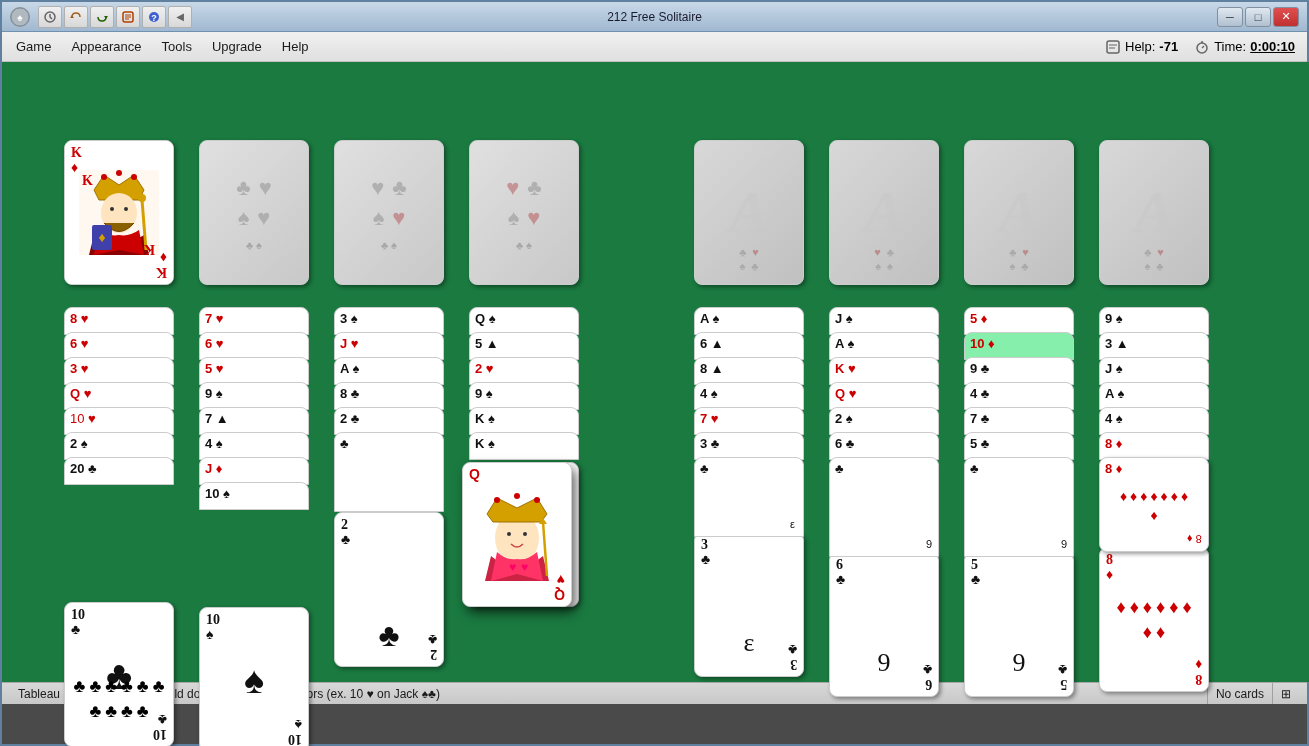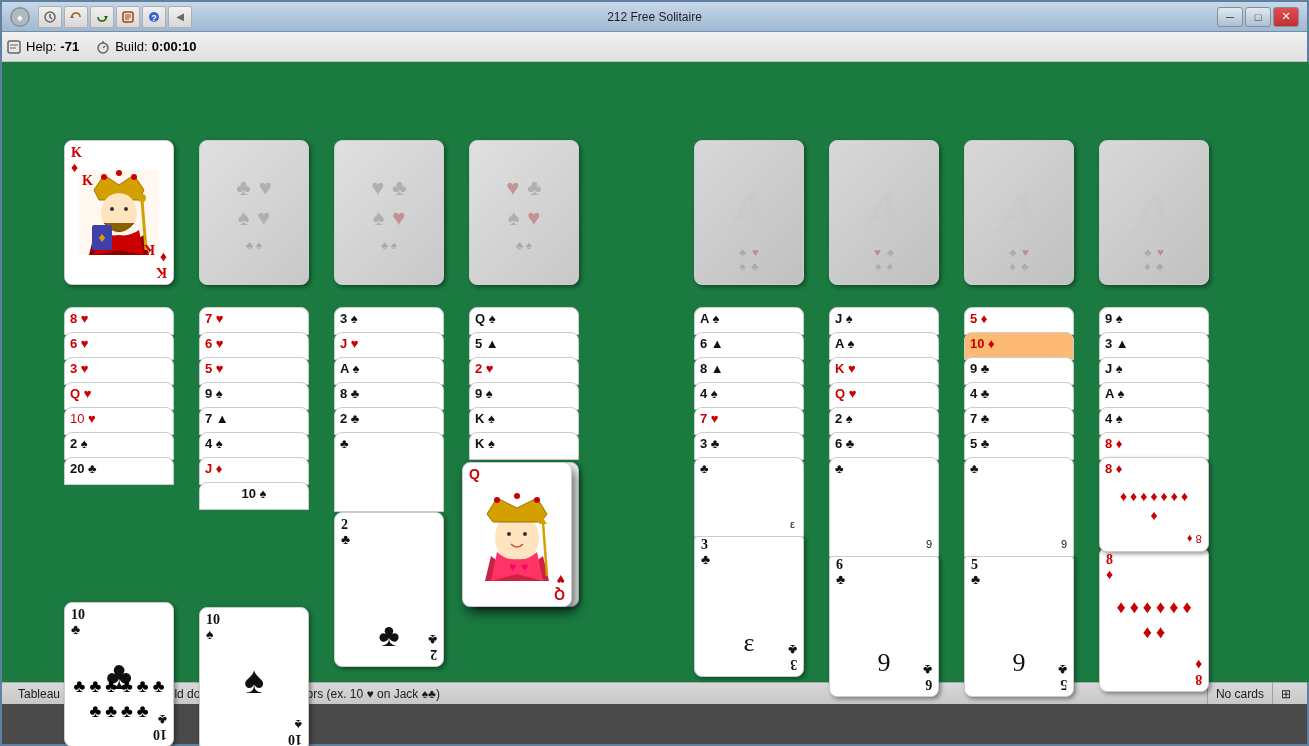--- a/index.html
+++ b/index.html
@@ -250,38 +250,45 @@
     </div>
     <div id="titlebar-title" style="font-size:12px;color:#1a1a2e;position:absolute;left:50%;transform:translateX(-50%);">212 Free Solitaire</div>
     <div id="titlebar-controls">
       <div class="titlebar-btn">─</div>
       <div class="titlebar-btn">□</div>
       <div class="titlebar-btn close-btn">✕</div>
     </div>
   </div>
 
   <div id="topbar">
+    <div id="menu-left">
+      <div class="menu-item">Game</div>
+      <div class="menu-item">Appearance</div>
+      <div class="menu-item">Tools</div>
+      <div class="menu-item">Upgrade</div>
+      <div class="menu-item">Help</div>
+    </div>
     <div id="score-right">
       <div class="score-item">
         <svg width="16" height="16" viewBox="0 0 16 16">
             <rect x="2" y="2" width="12" height="12" rx="2" fill="none" stroke="#666" stroke-width="1.5"></rect>
             <line x1="4" y1="6" x2="12" y2="6" stroke="#666" stroke-width="1"></line>
             <line x1="4" y1="9" x2="10" y2="9" stroke="#666" stroke-width="1"></line>
           </svg>
         <span style="font-size:13px;">Help:</span>
         <span style="font-size:13px;font-weight:bold;">-71</span>
       </div>
       <div class="score-item">
         <svg width="16" height="16" viewBox="0 0 16 16">
             <circle cx="8" cy="9" r="5" fill="none" stroke="#666" stroke-width="1.5"></circle>
             <line x1="8" y1="2" x2="8" y2="4" stroke="#666" stroke-width="1.5"></line>
             <line x1="8" y1="9" x2="10" y2="7" stroke="#666" stroke-width="1.2"></line>
           </svg>
-        <span style="font-size:13px;">Build:</span>
-        <span style="font-size:13px;font-weight:bold;">0:00:10</span>
+        <span style="font-size:13px;">Time:</span>
+        <span style="font-size:13px;font-weight:bold;text-decoration:underline;">0:00:10</span>
       </div>
     </div>
   </div>
 
   <div id="gamearea" style="position:relative;width:1309px;height:620px;background:#1a7a40;">
 
     <div class="card" style="left:62px;top:78px;">
       <div class="card-face">
         <div class="card-rank-suit-tl red">K<br>♦</div>
         <div style="position:absolute;top:24px;left:6px;right:6px;bottom:24px;display:flex;align-items:center;justify-content:center;">
@@ -484,21 +491,21 @@
     </div>
     <div style="position:absolute;left:197px;top:345px;width:110px;height:28px;background:white;border-radius:8px 8px 0 0;border:1px solid #ccc;z-index:5;">
       <div style="font-size:13px;font-weight:bold;color:#111;padding:3px 5px;">7 ▲</div>
     </div>
     <div style="position:absolute;left:197px;top:370px;width:110px;height:28px;background:white;border-radius:8px 8px 0 0;border:1px solid #ccc;z-index:6;">
       <div style="font-size:13px;font-weight:bold;color:#111;padding:3px 5px;">4 ♠</div>
     </div>
     <div style="position:absolute;left:197px;top:395px;width:110px;height:28px;background:white;border-radius:8px 8px 0 0;border:1px solid #ccc;z-index:7;">
       <div style="font-size:13px;font-weight:bold;color:#cc0000;padding:3px 5px;">J ♦</div>
     </div>
-    <div style="position:absolute;left:197px;top:420px;width:110px;height:28px;background:white;border-radius:8px 8px 0 0;border:1px solid #ccc;z-index:8;text-align:center;">
+    <div style="position:absolute;left:197px;top:420px;width:110px;height:28px;background:white;border-radius:8px 8px 0 0;border:1px solid #ccc;z-index:8;">
       <div style="font-size:13px;font-weight:bold;color:#111;padding:3px 5px;">10 ♠</div>
     </div>
 
     <div class="card" style="left:332px;top:450px;z-index:5;height:155px;">
       <div class="card-rank-suit-tl black">2<br>♣</div>
       <div style="position:absolute;bottom:12px;left:50%;transform:translateX(-50%);font-size:32px;color:#111;">♣</div>
       <div class="card-rank-suit-br black">2<br>♣</div>
     </div>
     <div style="position:absolute;left:332px;top:245px;width:110px;height:28px;background:white;border-radius:8px 8px 0 0;border:1px solid #ccc;z-index:1;">
       <div style="font-size:13px;font-weight:bold;color:#111;padding:3px 5px;">3 ♠</div>
@@ -637,21 +644,21 @@
     </div>
 
     <div class="card" style="left:962px;top:490px;z-index:6;">
       <div class="card-rank-suit-tl black">5<br>♣</div>
       <div style="position:absolute;bottom:18px;left:50%;transform:translateX(-50%);font-size:26px;color:#111;">9</div>
       <div class="card-rank-suit-br black">5<br>♣</div>
     </div>
     <div style="position:absolute;left:962px;top:245px;width:110px;height:28px;background:white;border-radius:8px 8px 0 0;border:1px solid #ccc;z-index:1;">
       <div style="font-size:13px;font-weight:bold;color:#cc0000;padding:3px 5px;">5 ♦</div>
     </div>
-    <div style="position:absolute;left:962px;top:270px;width:110px;height:28px;background:#fdba74;border-radius:8px 8px 0 0;border:1px solid #ccc;z-index:2;">
+    <div style="position:absolute;left:962px;top:270px;width:110px;height:28px;background:#86efac;border-radius:8px 8px 0 0;border:1px solid #ccc;z-index:2;">
       <div style="font-size:13px;font-weight:bold;color:#cc0000;padding:3px 5px;">10 ♦</div>
     </div>
     <div style="position:absolute;left:962px;top:295px;width:110px;height:28px;background:white;border-radius:8px 8px 0 0;border:1px solid #ccc;z-index:3;">
       <div style="font-size:13px;font-weight:bold;color:#111;padding:3px 5px;">9 ♣</div>
     </div>
     <div style="position:absolute;left:962px;top:320px;width:110px;height:28px;background:white;border-radius:8px 8px 0 0;border:1px solid #ccc;z-index:4;">
       <div style="font-size:13px;font-weight:bold;color:#111;padding:3px 5px;">4 ♣</div>
     </div>
     <div style="position:absolute;left:962px;top:345px;width:110px;height:28px;background:white;border-radius:8px 8px 0 0;border:1px solid #ccc;z-index:5;">
       <div style="font-size:13px;font-weight:bold;color:#111;padding:3px 5px;">7 ♣</div>

